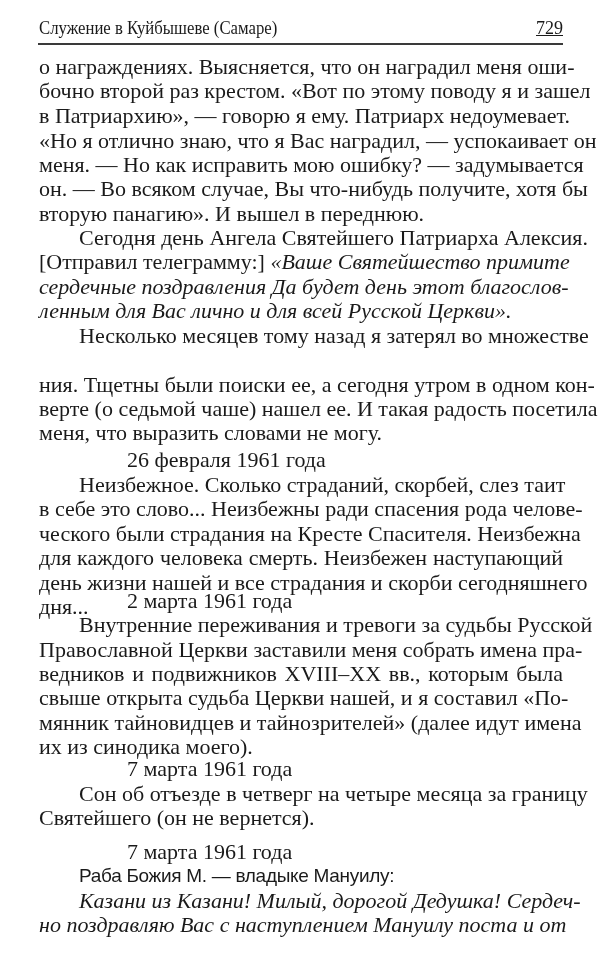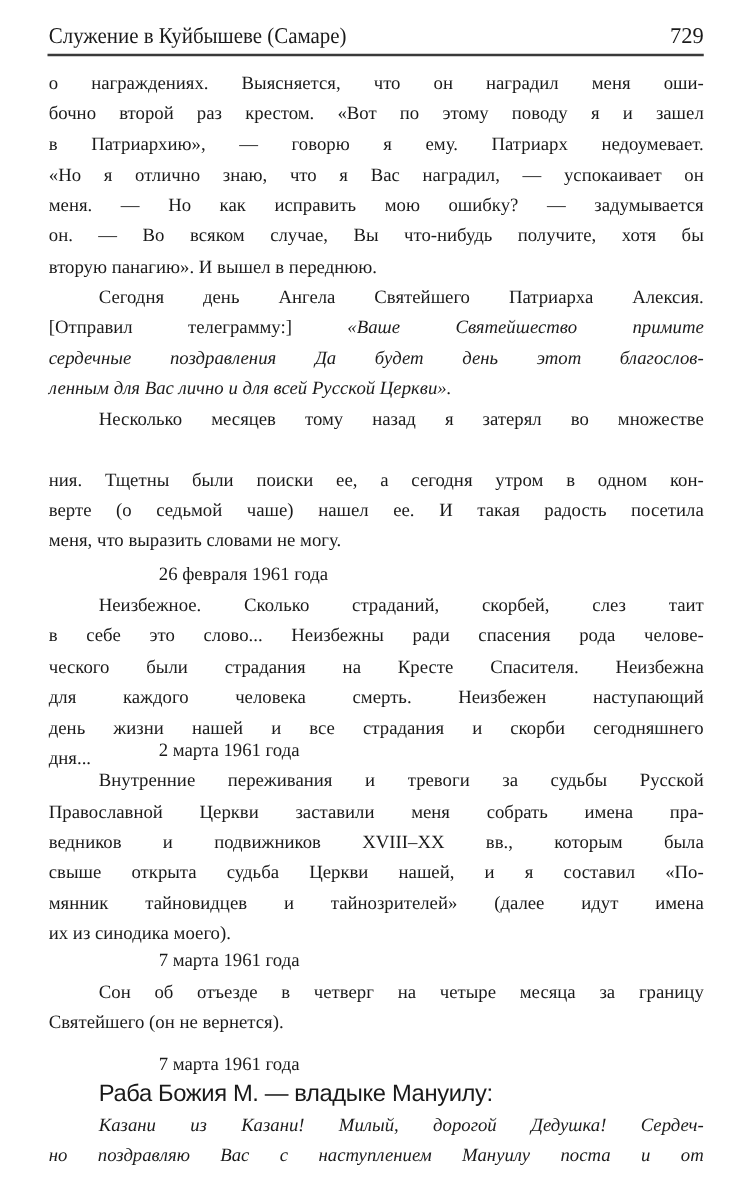--- a/index.html
+++ b/index.html
@@ -35,35 +35,36 @@
       top: 0;
       transform: scaleX(0.93);
       transform-origin: left center;
       white-space: nowrap;
     }
     .page-number {
       position: absolute;
       right: 0;
       top: 0;
       white-space: nowrap;
+      text-decoration: underline;
     }
     .head-rule {
       position: absolute;
       left: 38px;
       width: 525px;
       top: 43px;
       height: 0;
       border-top: 2px solid #3a3a3a;
     }
     .line {
       position: absolute;
       left: 39px;
       width: 524px;
       height: 24px;
-      font-size: 15px;
+      font-size: 22px;
       line-height: 24px;
       white-space: nowrap;
       text-align: justify;
       text-align-last: justify;
       letter-spacing: 0;
     }
     .line.indent { left: 79px; width: 484px; }
     .line.last { text-align-last: left; }
     .line.italic { font-style: italic; }
     .line.sans {

